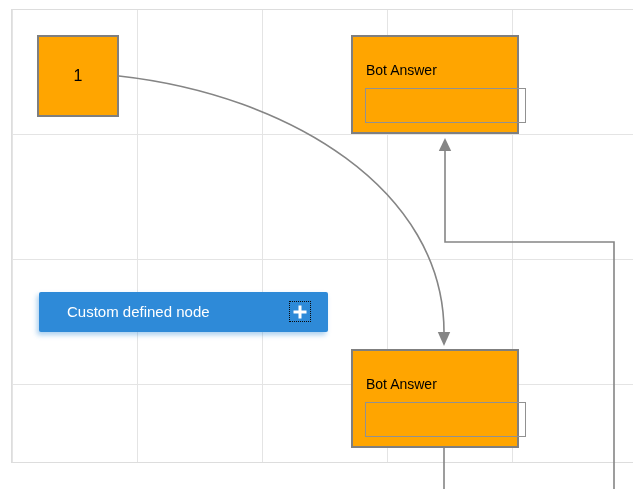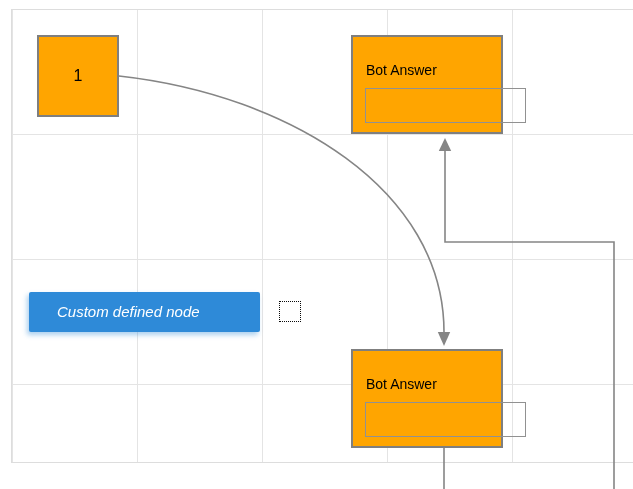--- a/index.html
+++ b/index.html
@@ -41,40 +41,39 @@
   .node{position:absolute;box-sizing:border-box;z-index:3;}
 
   .square{
     left:37px;top:35px;width:82px;height:82px;
     background:var(--node-fill);border:2px solid var(--node-border);
     display:flex;align-items:center;justify-content:center;
   }
   .sq-label{font-size:16px;color:var(--label-color);}
 
   .bot{
-    width:152px;height:99px;
+    width:168px;height:99px;
     background:var(--node-fill);border:2px solid var(--node-border);
   }
   .bot-top{left:351px;top:35px;}
   .bot-bottom{left:351px;top:349px;}
   .bot-title{
     position:absolute;left:13px;top:25px;
     font-size:14px;color:var(--label-color);white-space:nowrap;
   }
   .bot-field{
     position:absolute;left:12px;top:51px;width:161px;height:35px;
     box-sizing:border-box;border:1px solid var(--inner-box-border);
     background:transparent;font-size:13px;color:var(--label-color);
   }
 
   .custom{
-    left:29px;top:292px;width:231px;height:40px;
+    left:39px;top:292px;width:289px;height:40px;
     background:var(--custom-node-fill);border-radius:2px;
     box-shadow:-2px 3px 5px rgba(46,138,216,0.40);
-    font-style:italic;
   }
   .custom-label{
     position:absolute;left:28px;top:0;line-height:40px;
     font-size:15px;color:var(--custom-node-text);white-space:nowrap;
   }
   .plus-box{
     position:absolute;left:250px;top:9px;width:22px;height:21px;
     box-sizing:border-box;border:1px dotted #0a0a0a;
   }
   .plus-glyph{

